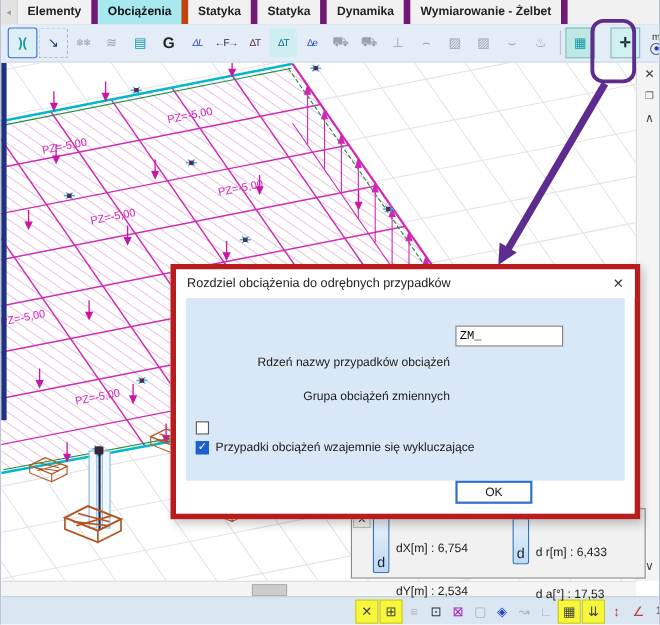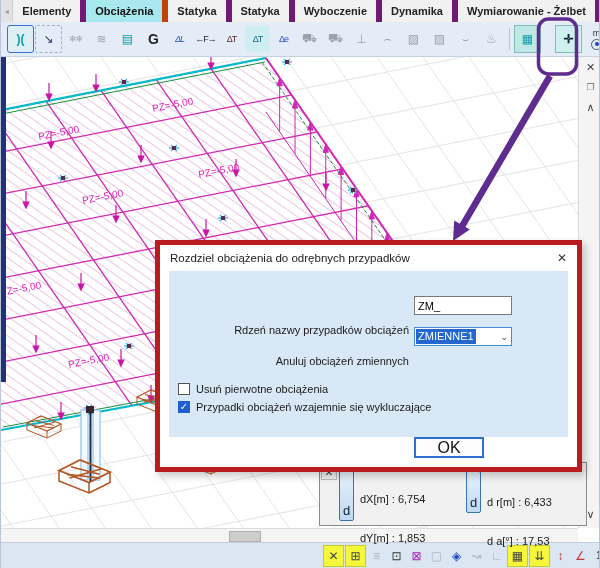--- a/index.html
+++ b/index.html
@@ -70,21 +70,21 @@
              font-family:"Liberation Sans",sans-serif;padding:0 0 0 3px;background:#fff;color:#000;}
   .dlg-combo{position:absolute;left:254px;width:96px;height:17px;border:1px solid #4a8ad4;background:#fff;
              display:flex;align-items:center;}
   .combo-text{background:#2467cf;color:#fff;padding:0 2px;margin-left:1px;line-height:15px;}
   .combo-ar{margin-left:auto;margin-right:3px;color:#444;font-size:9px;}
   .cbrow{position:absolute;left:18px;display:flex;align-items:center;gap:6px;}
   .cbox{width:12px;height:12px;border:1px solid #555;background:#fff;box-sizing:border-box;flex:0 0 auto;}
   .cbox.checked{background:#1f5fd0;border-color:#1f5fd0;color:#fff;display:flex;align-items:center;
                 justify-content:center;font-size:10px;line-height:1;}
   .btn{position:absolute;height:21px;display:flex;align-items:center;justify-content:center;
-       background:#fdfdfd;border:1px solid #8a8a8a;font-size:16px;color:#111;box-sizing:border-box;}
+       background:#fdfdfd;border:1px solid #8a8a8a;font-size:11px;color:#111;box-sizing:border-box;}
   .btn.default{border:2px solid #2f6fd1;}
 
   
   .coordpanel{position:absolute;left:318px;top:462px;width:268px;height:64px;background:#f1f1f1;
               border:1px solid #8a8a8a;z-index:5;box-sizing:border-box;font-size:11px;color:#1a1a1a;}
   .cp-close{position:absolute;left:1px;top:1px;width:14px;height:14px;display:flex;align-items:center;
             justify-content:center;font-size:10px;color:#333;border:1px solid #bbb;background:#eee;}
   .dbtn{position:absolute;width:15px;border:1px solid #3a72b8;border-radius:2px;
         background:linear-gradient(180deg,#e9f3fc,#bdd9f1);display:flex;align-items:flex-end;
         justify-content:center;font-size:13px;color:#123;padding-bottom:2px;box-sizing:border-box;}
@@ -97,21 +97,20 @@
 <body>
 
 <div id="app">
 
   <div class="tabbar">
     <div class="tabscroll">◂</div>
     <div class="tab">Elementy</div>
     <div class="tab active">Obciążenia</div>
     <div class="tab">Statyka</div>
     <div class="tab">Statyka</div>
-    <div class="tab">Wyboczenie</div>
     <div class="tab">Dynamika</div>
     <div class="tab">Wymiarowanie - Żelbet</div>
   </div>
 
   <div class="toolbar">
     <span class="ticon sel">)(</span>
     <span class="ticon dark" style="border:1px dashed #9fb2c8;border-radius:2px;">↘</span>
     <span class="ticon gray sm">❄❄</span>
     <span class="ticon gray">≋</span>
     <span class="ticon teal">▤</span>
@@ -361,46 +360,41 @@
   <div class="hscroll">
     <div class="hthumb"></div>
   </div>
 
   <div class="dialog">
     <div class="dlg-title">Rozdziel obciążenia do odrębnych przypadków</div>
     <div class="dlg-close">✕</div>
     <div class="dlg-body"></div>
 
     <div class="dlg-label" style="top:52px;">Rdzeń nazwy przypadków obciążeń</div>
-    <input class="dlg-input" style="top: 51px;" value="ZM_">
-
-    <div class="dlg-label" style="top:83px;">Anuluj obciążeń zmiennych</div>
-    <div class="dlg-combo" style="top:82px;">
-      <span class="combo-text">ZMIENNE1</span>
-      <span class="combo-ar">⌄</span>
-    </div>
+    <input class="dlg-input" style="top: 51px; font-family: Liberation Mono, monospace;" value="ZM_">
+
+    <div class="dlg-label" style="top:83px;">Grupa obciążeń zmiennych</div>
 
     <div class="cbrow" style="top:138px;">
       <span class="cbox"></span>
-      <span>Usuń pierwotne obciążenia</span>
     </div>
     <div class="cbrow" style="top:156px;">
       <span class="cbox checked">✓</span>
       <span>Przypadki obciążeń wzajemnie się wykluczające</span>
     </div>
 
     <div class="btn default" style="left:254px;top:192px;width:70px;">OK</div>
   </div>
 
   <div class="coordpanel">
     <div class="cp-close">✕</div>
     <div class="dbtn" style="left:19px;top:5px;height:53px;">d</div>
     <div class="cp-lines" style="left:40px;top:4px;">
       <div>dX[m] : 6,754</div>
-      <div>dY[m] : 1,853</div>
+      <div>dY[m] : 2,534</div>
       
       
     </div>
     <div class="dbtn" style="left:146px;top:8px;height:42px;">d</div>
     <div class="cp-lines" style="left:167px;top:7px;">
       <div>d r[m] : 6,433</div>
       <div>d a[°] : 17,53</div>
       
     </div>
   </div>

